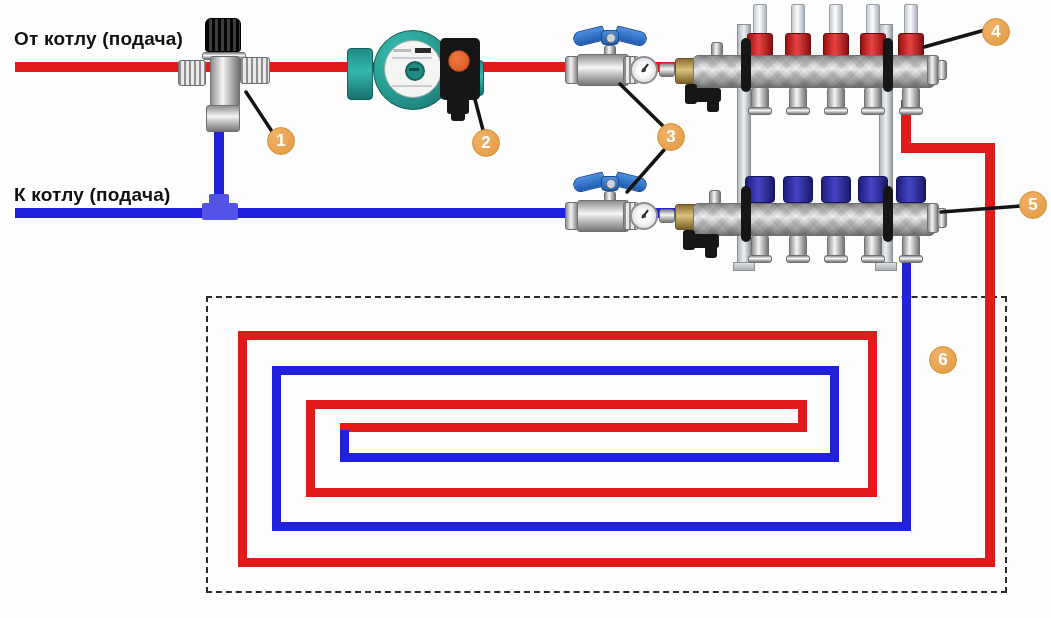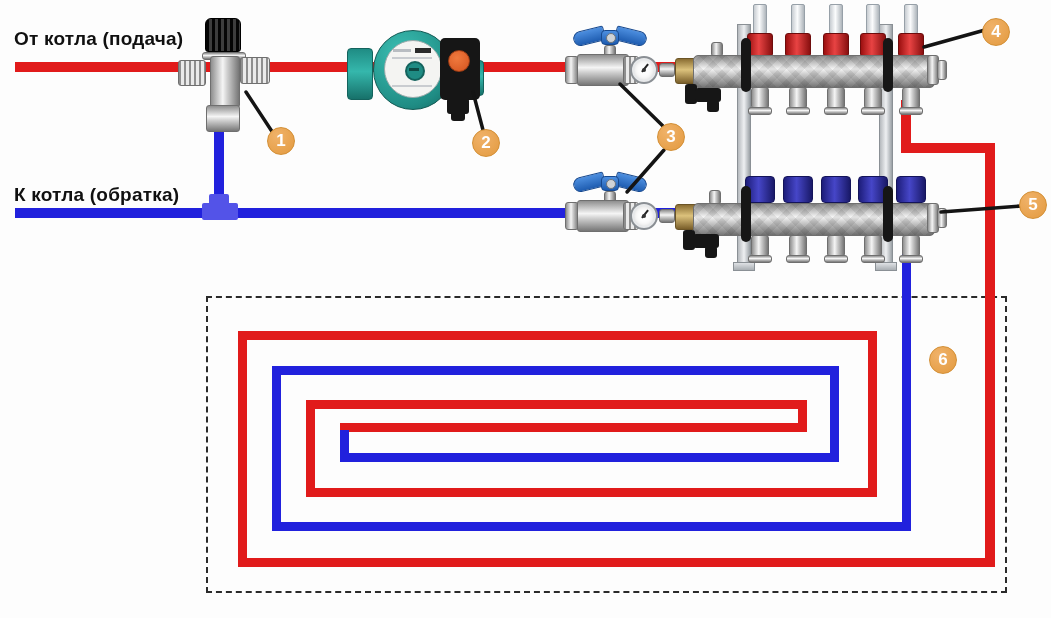--- a/index.html
+++ b/index.html
@@ -32,22 +32,22 @@
          background:radial-gradient(circle at 35% 30%,#f0b269,#e39a3f);border:1px solid #d38f35;box-sizing:border-box;}
   .lbl{font-size:19px;font-weight:bold;color:#101010;white-space:nowrap;letter-spacing:.2px;}
   .floor{border:2px dashed #2a2a2a;box-sizing:border-box;background:transparent;}
   .z0{z-index:0}.z1{z-index:1}.z2{z-index:2}.z3{z-index:3}.z4{z-index:4}.z5{z-index:5}.z6{z-index:6}
 </style>
 </head>
 <body>
 
 <div class="stage">
 
-  <div class="abs lbl z6" style="left:14px;top:28px">От котла (подача)</div>
-  <div class="abs lbl z6" style="left:14px;top:184px">К котла (обратка)</div>
+  <div class="abs lbl z6" style="left:14px;top:28px">От котлу (подача)</div>
+  <div class="abs lbl z6" style="left:14px;top:184px">К котлу (подача)</div>
 
   <div class="abs floor z0" style="left:206px;top:296px;width:801px;height:297px"></div>
 
   <div class="abs pipe-r z1" style="left:15px;top:62px;width:670px;height:10px"></div>
 
   <div class="abs pipe-b z1" style="left:15px;top:208px;width:670px;height:10px"></div>
 
   <div class="abs pipe-b z1" style="left:214px;top:120px;width:10px;height:92px"></div>
   <div class="abs tee z1" style="left:209px;top:194px;width:20px;height:12px"></div>
   <div class="abs tee z1" style="left:202px;top:203px;width:36px;height:17px"></div>

